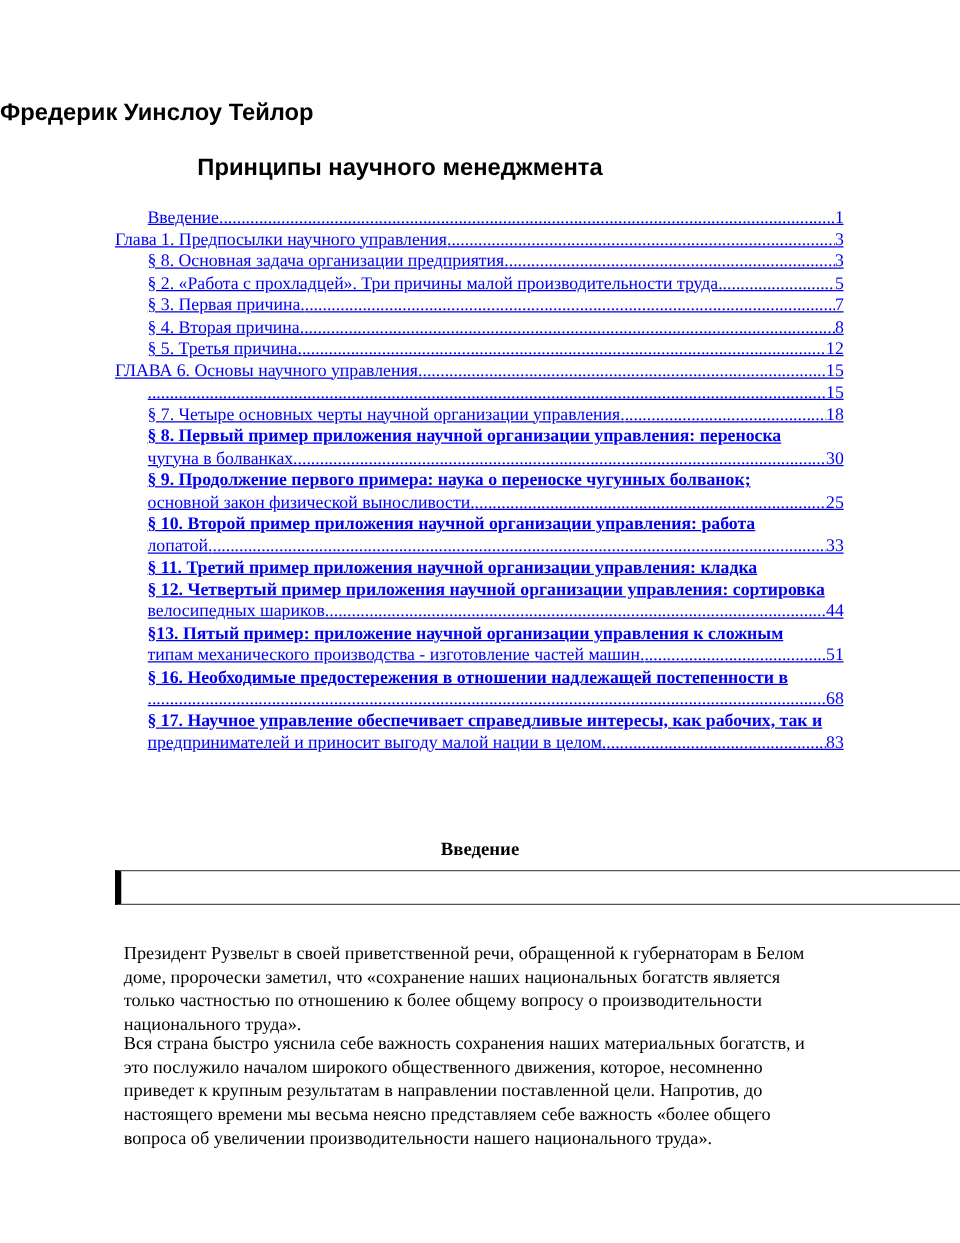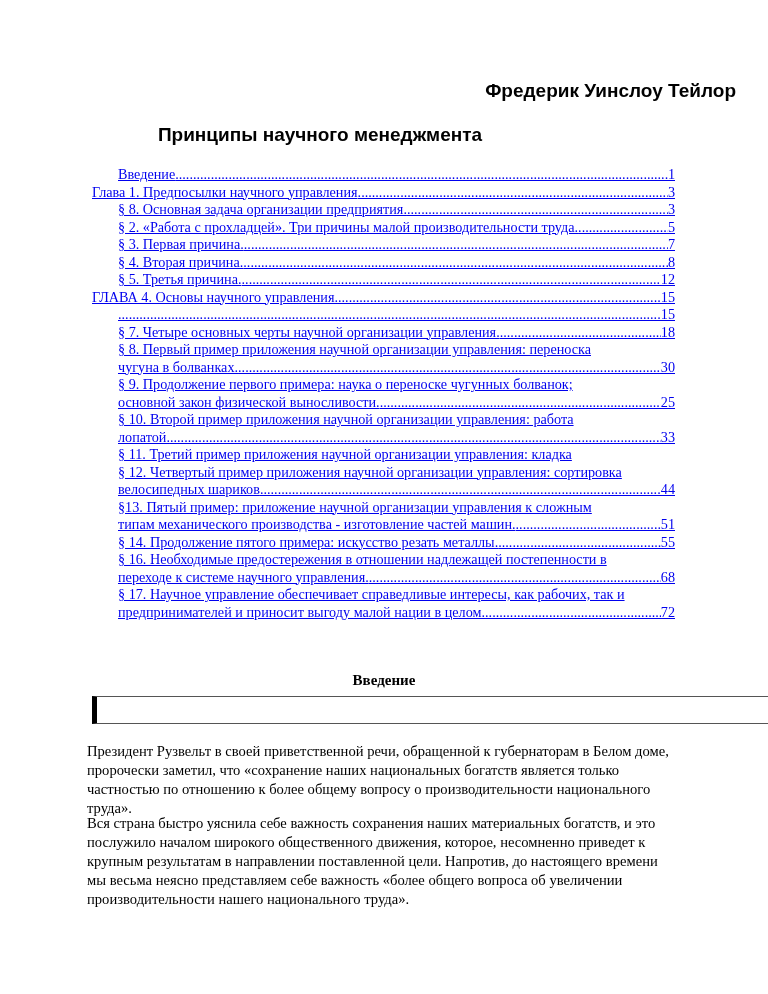--- a/index.html
+++ b/index.html
@@ -1,34 +1,34 @@
 <!DOCTYPE html>
 <html><head>
 <meta charset="utf-8">
 <style>
   html, body { margin: 0; padding: 0; background: #ffffff; }
   body { width: 768px; height: 994px; position: relative; overflow: hidden; font-family: "Liberation Serif", serif; color: #000; }
-  .author { position: absolute; top: 80px; left: 0; width: 736px; text-align: right; font-family: "Liberation Sans", sans-serif; font-weight: bold; font-size: 19px; }
+  .author { position: absolute; top: 80px; left: 0; width: 736px; text-align: left; font-family: "Liberation Sans", sans-serif; font-weight: bold; font-size: 19px; }
   .book-title { position: absolute; top: 124px; left: 0; width: 640px; text-align: center; font-family: "Liberation Sans", sans-serif; font-weight: bold; font-size: 19px; }
   .toc { position: absolute; top: 166px; left: 92px; width: 583px; font-size: 14.2px; line-height: 17.5px; }
   .toc-row { display: block; color: #0000ee; text-decoration: underline; text-decoration-color: #0000ee; cursor: pointer; }
   .toc-row.lvl1 { padding-left: 26px; }
   .toc-row.lvl0 { padding-left: 0; text-align: right; }
   .toc-line { display: flex; align-items: baseline; white-space: nowrap; overflow: hidden; }
   .toc-line .txt { flex: 0 0 auto; }
   .toc-line .dots { flex: 1 1 auto; overflow: hidden; white-space: nowrap; }
   .toc-line .dots::after { content: "........................................................................................................................................................................................................................................................."; }
   .toc-line .pg { flex: 0 0 auto; }
-  .toc-first { display: block; white-space: nowrap; }
+  .toc-first { display: block; white-space: nowrap; font-weight: bold; }
   .section-heading { position: absolute; top: 672px; left: 0; width: 768px; text-align: center; font-weight: bold; font-size: 15px; }
   .rule-box { position: absolute; top: 696px; left: 92px; width: 690px; height: 28px; border-top: 1.5px solid #555; border-bottom: 1.5px solid #555; border-left: 5px solid #000; box-sizing: border-box; }
   .body-text { position: absolute; left: 83px; width: 600px; font-size: 14.6px; line-height: 19px; }
   .p1 { top: 738px; }
   .p2 { top: 810px; }
-  p { margin: 4px; }
+  p { margin: 16px; }
 </style>
 </head>
 <body>
 
 <div>
   <div class="author">Фредерик Уинслоу Тейлор</div>
   <div class="book-title">Принципы научного менеджмента</div>
 
   <nav class="toc" id="toc">
       <a class="toc-row lvl1">
@@ -75,21 +75,21 @@
       </a>
       <a class="toc-row lvl1">
         <span class="toc-line">
           <span class="txt">§ 5. Третья причина.</span>
           <span class="dots"></span>
           <span class="pg">12</span>
         </span>
       </a>
       <a class="toc-row lvl0">
         <span class="toc-line">
-          <span class="txt">ГЛАВА 4. Основы научного управления.</span>
+          <span class="txt">ГЛАВА 6. Основы научного управления.</span>
           <span class="dots"></span>
           <span class="pg">15</span>
         </span>
       </a>
       <a class="toc-row lvl1">
         <span class="toc-line">
           <span class="dots"></span>
           <span class="pg">15</span>
         </span>
       </a>
@@ -137,40 +137,32 @@
       </a>
       <a class="toc-row lvl1">
         <span class="toc-first">§13. Пятый пример: приложение научной организации управления  к сложным</span>
         <span class="toc-line">
           <span class="txt">типам механического производства - изготовление частей машин. </span>
           <span class="dots"></span>
           <span class="pg">51</span>
         </span>
       </a>
       <a class="toc-row lvl1">
-        <span class="toc-line">
-          <span class="txt">§ 14. Продолжение пятого примера:  искусство резать металлы. </span>
-          <span class="dots"></span>
-          <span class="pg">55</span>
-        </span>
-      </a>
-      <a class="toc-row lvl1">
         <span class="toc-first">§ 16. Необходимые предостережения в отношении  надлежащей постепенности в</span>
         <span class="toc-line">
-          <span class="txt">переходе к системе  научного управления.</span>
           <span class="dots"></span>
           <span class="pg">68</span>
         </span>
       </a>
       <a class="toc-row lvl1">
         <span class="toc-first">§ 17. Научное управление обеспечивает справедливые интересы, как рабочих, так и</span>
         <span class="toc-line">
           <span class="txt">предпринимателей и приносит выгоду малой нации в целом. </span>
           <span class="dots"></span>
-          <span class="pg">72</span>
+          <span class="pg">83</span>
         </span>
       </a>
     </nav>
 
   <div class="section-heading">Введение</div>
   <div class="rule-box"></div>
 
   <div class="body-text p1">
     <p>Президент Рузвельт в своей приветственной речи, обращенной к губернаторам в Белом доме, пророчески заметил, что «сохранение наших национальных богатств является только частностью по отношению к более общему вопросу о производительности национального труда».</p>
   </div>

